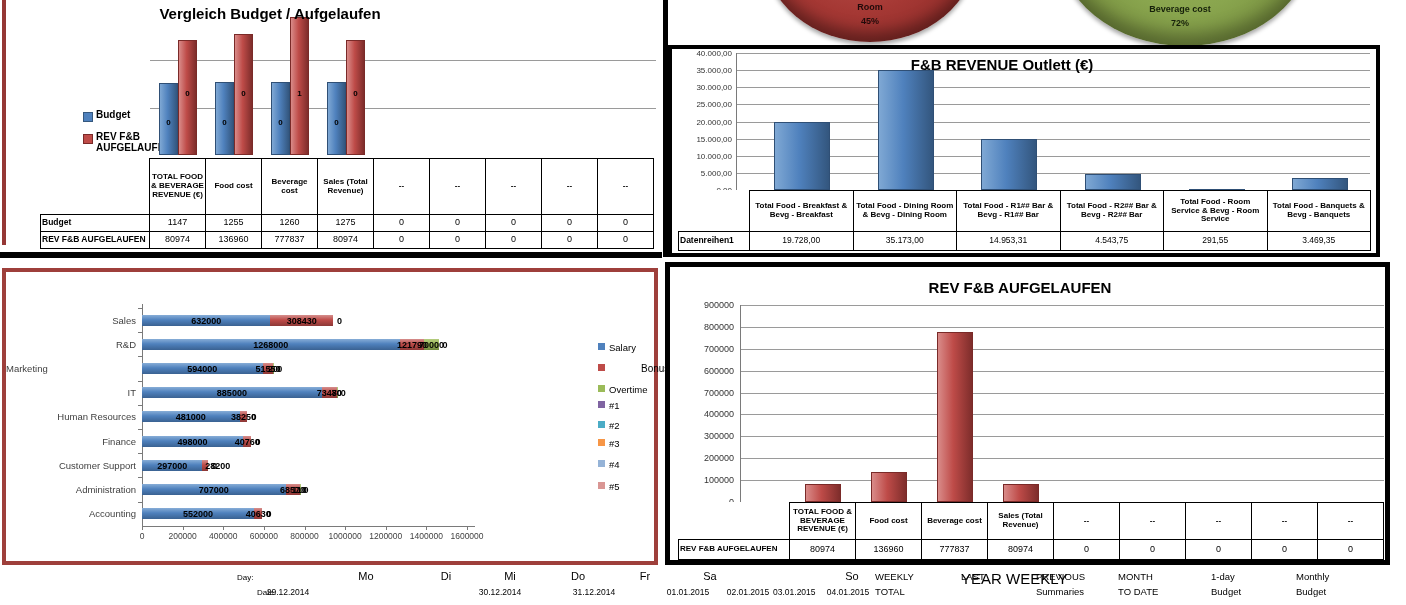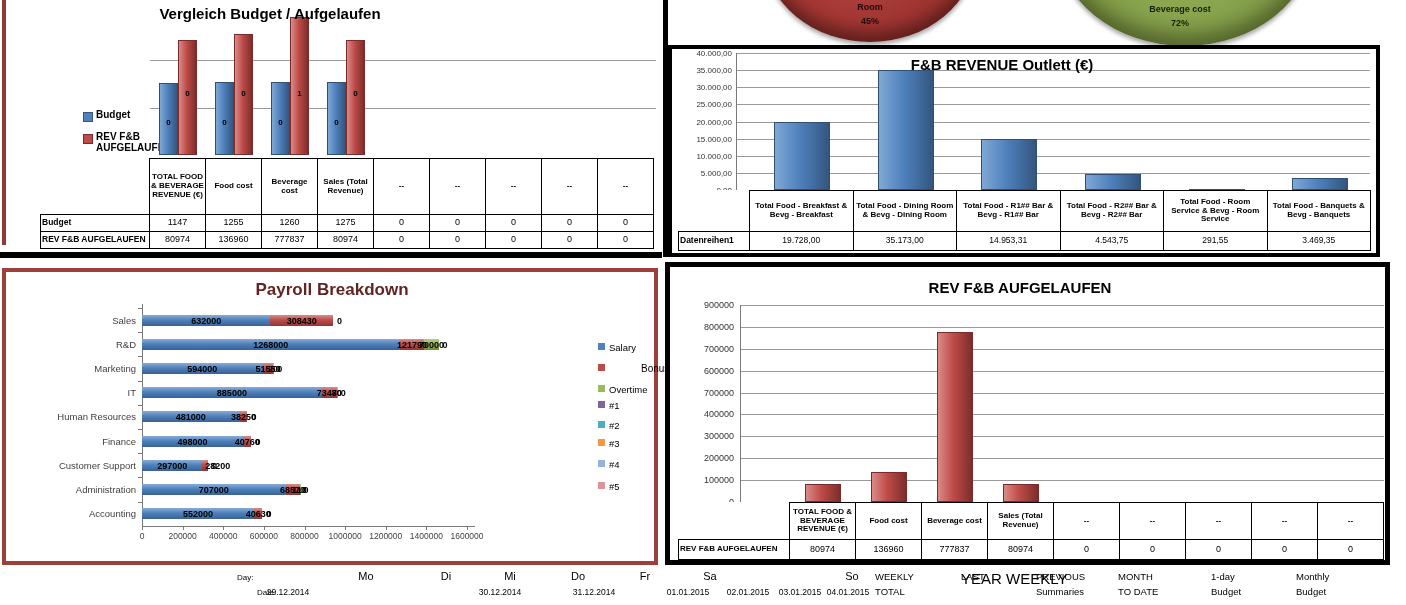--- a/index.html
+++ b/index.html
@@ -154,42 +154,41 @@
           <div class="cell" style="position: static; font-size: 8.5px;">35.173,00</div>
           <div class="cell" style="position: static; font-size: 8.5px;">14.953,31</div>
           <div class="cell" style="position: static; font-size: 8.5px;">4.543,75</div>
           <div class="cell" style="position: static; font-size: 8.5px;">291,55</div>
           <div class="cell" style="position: static; font-size: 8.5px;">3.469,35</div>
         </div>
       </div>
   </div>
 
   <div class="panel" style="left:2px;top:268px;width:656px;height:297px;border:4px solid #9E3F3B;">
-    <div class="abs ctr bold" style="left:176px;top:8px;width:300px;font-size:17px;color:#622423;">Payroll Breakdown</div>
     <div class="abs" style="left:0;top:0;width:740px;height:289px;">
         <div class="vaxis" style="position: absolute; left: 136px; top: 32px; height: 221.8px;"></div>
         <div class="haxis" style="position: absolute; left: 136px; top: 253.8px; width: 333px;"></div>
         <div style="position: absolute; left: 132px; top: 36px; width: 4px; height: 1px; background: rgb(122, 122, 122);"></div>
         <div style="position: absolute; left: 0px; top: 42.5px; width: 130px; height: 11px; text-align: right; font-size: 9.5px; line-height: 11px; color: rgb(63, 63, 63);">Sales</div>
         <div class="seg-salary" style="position: absolute; left: 136px; top: 42.5px; width: 128.375px; height: 11px;"></div>
         <div class="seg-bonus" style="position: absolute; left: 264.375px; top: 42.5px; width: 62.6498px; height: 11px;"></div>
         <div style="position: absolute; left: 136px; top: 43.5px; width: 128.375px; text-align: center; font-size: 9px; font-weight: bold;">632000</div>
         <div style="position: absolute; left: 270.7px; top: 43.5px; width: 50px; text-align: center; font-size: 9px; font-weight: bold;">308430</div>
         <div style="position: absolute; left: 331.025px; top: 43.5px; font-size: 9px; font-weight: bold;">0</div>
         <div style="position: absolute; left: 132px; top: 60.2px; width: 4px; height: 1px; background: rgb(122, 122, 122);"></div>
         <div style="position: absolute; left: 0px; top: 66.7px; width: 130px; height: 11px; text-align: right; font-size: 9.5px; line-height: 11px; color: rgb(63, 63, 63);">R&amp;D</div>
         <div class="seg-salary" style="position: absolute; left: 136px; top: 66.7px; width: 257.562px; height: 11px;"></div>
         <div class="seg-bonus" style="position: absolute; left: 393.562px; top: 66.7px; width: 24.7386px; height: 11px;"></div>
         <div class="seg-overtime" style="position: absolute; left: 418.301px; top: 66.7px; width: 14.2188px; height: 11px;"></div>
         <div style="position: absolute; left: 136px; top: 67.7px; width: 257.562px; text-align: center; font-size: 9px; font-weight: bold;">1268000</div>
         <div style="position: absolute; left: 380.932px; top: 67.7px; width: 50px; text-align: center; font-size: 9px; font-weight: bold;">121790</div>
         <div style="position: absolute; left: 403.41px; top: 67.7px; width: 44px; text-align: center; font-size: 9px; font-weight: bold;">70000</div>
         <div style="position: absolute; left: 436.52px; top: 67.7px; font-size: 9px; font-weight: bold;">0</div>
         <div style="position: absolute; left: 132px; top: 84.4px; width: 4px; height: 1px; background: rgb(122, 122, 122);"></div>
-        <div style="position: absolute; left: 0px; top: 90.9px; width: 130px; height: 11px; text-align: right; font-size: 9.5px; line-height: 11px; color: rgb(63, 63, 63);">Marketing</div>
+        <div style="position: absolute; left: 0px; top: 90.9px; width: 130px; height: 11px; text-align: left; font-size: 9.5px; line-height: 11px; color: rgb(63, 63, 63);">Marketing</div>
         <div class="seg-salary" style="position: absolute; left: 136px; top: 90.9px; width: 120.656px; height: 11px;"></div>
         <div class="seg-bonus" style="position: absolute; left: 256.656px; top: 90.9px; width: 10.4711px; height: 11px;"></div>
         <div class="seg-overtime" style="position: absolute; left: 267.127px; top: 90.9px; width: 1px; height: 11px;"></div>
         <div style="position: absolute; left: 136px; top: 91.9px; width: 120.656px; text-align: center; font-size: 9px; font-weight: bold;">594000</div>
         <div style="position: absolute; left: 236.892px; top: 91.9px; width: 50px; text-align: center; font-size: 9px; font-weight: bold;">51550</div>
         <div style="position: absolute; left: 245.129px; top: 91.9px; width: 44px; text-align: center; font-size: 9px; font-weight: bold;">20</div>
         <div style="position: absolute; left: 271.131px; top: 91.9px; font-size: 9px; font-weight: bold;">0</div>
         <div style="position: absolute; left: 132px; top: 108.6px; width: 4px; height: 1px; background: rgb(122, 122, 122);"></div>
         <div style="position: absolute; left: 0px; top: 115.1px; width: 130px; height: 11px; text-align: right; font-size: 9.5px; line-height: 11px; color: rgb(63, 63, 63);">IT</div>
         <div class="seg-salary" style="position: absolute; left: 136px; top: 115.1px; width: 179.766px; height: 11px;"></div>
@@ -337,21 +336,21 @@
         <div style="position: absolute; left: 625px; top: 2px; width: 40px; text-align: center; font-size: 11px;">Fr</div>
         <div style="position: absolute; left: 690px; top: 2px; width: 40px; text-align: center; font-size: 11px;">Sa</div>
         <div style="position: absolute; left: 832px; top: 2px; width: 40px; text-align: center; font-size: 11px;">So</div>
       </div>
     <div class="abs" style="left:0;top:0;">
         <div style="position: absolute; left: 261px; top: 19px; width: 54px; text-align: center; font-size: 8.5px; white-space: nowrap;">29.12.2014</div>
         <div style="position: absolute; left: 473px; top: 19px; width: 54px; text-align: center; font-size: 8.5px; white-space: nowrap;">30.12.2014</div>
         <div style="position: absolute; left: 567px; top: 19px; width: 54px; text-align: center; font-size: 8.5px; white-space: nowrap;">31.12.2014</div>
         <div style="position: absolute; left: 661px; top: 19px; width: 54px; text-align: center; font-size: 8.5px; white-space: nowrap;">01.01.2015</div>
         <div style="position: absolute; left: 721px; top: 19px; width: 54px; text-align: center; font-size: 8.5px; white-space: nowrap;">02.01.2015</div>
-        <div style="position: absolute; left: 773px; top: 19px; width: 54px; text-align: center; font-size: 8.5px; white-space: nowrap;">03.01.2015</div>
+        <div style="position: absolute; left: 773px; top: 19px; width: 54px; font-size: 8.5px; white-space: nowrap;">03.01.2015</div>
         <div style="position: absolute; left: 821px; top: 19px; width: 54px; text-align: center; font-size: 8.5px; white-space: nowrap;">04.01.2015</div>
       </div>
     <div class="abs" style="left:0;top:0;">
         <div style="position: absolute; left: 875px; top: 3px; font-size: 9.5px; white-space: nowrap;">WEEKLY</div>
         <div style="position: absolute; left: 875px; top: 18px; font-size: 9.5px; white-space: nowrap;">TOTAL</div>
         <div style="position: absolute; left: 961px; top: 3px; font-size: 9.5px; white-space: nowrap;">LAST</div>
         <div style="position: absolute; left: 961px; top: 2px; font-size: 15px; white-space: nowrap;">YEAR WEEKLY</div>
         <div style="position: absolute; left: 1036px; top: 3px; font-size: 9.5px; white-space: nowrap;">PREVIOUS</div>
         <div style="position: absolute; left: 1036px; top: 18px; font-size: 9.5px; white-space: nowrap;">Summaries</div>
         <div style="position: absolute; left: 1118px; top: 3px; font-size: 9.5px; white-space: nowrap;">MONTH</div>

